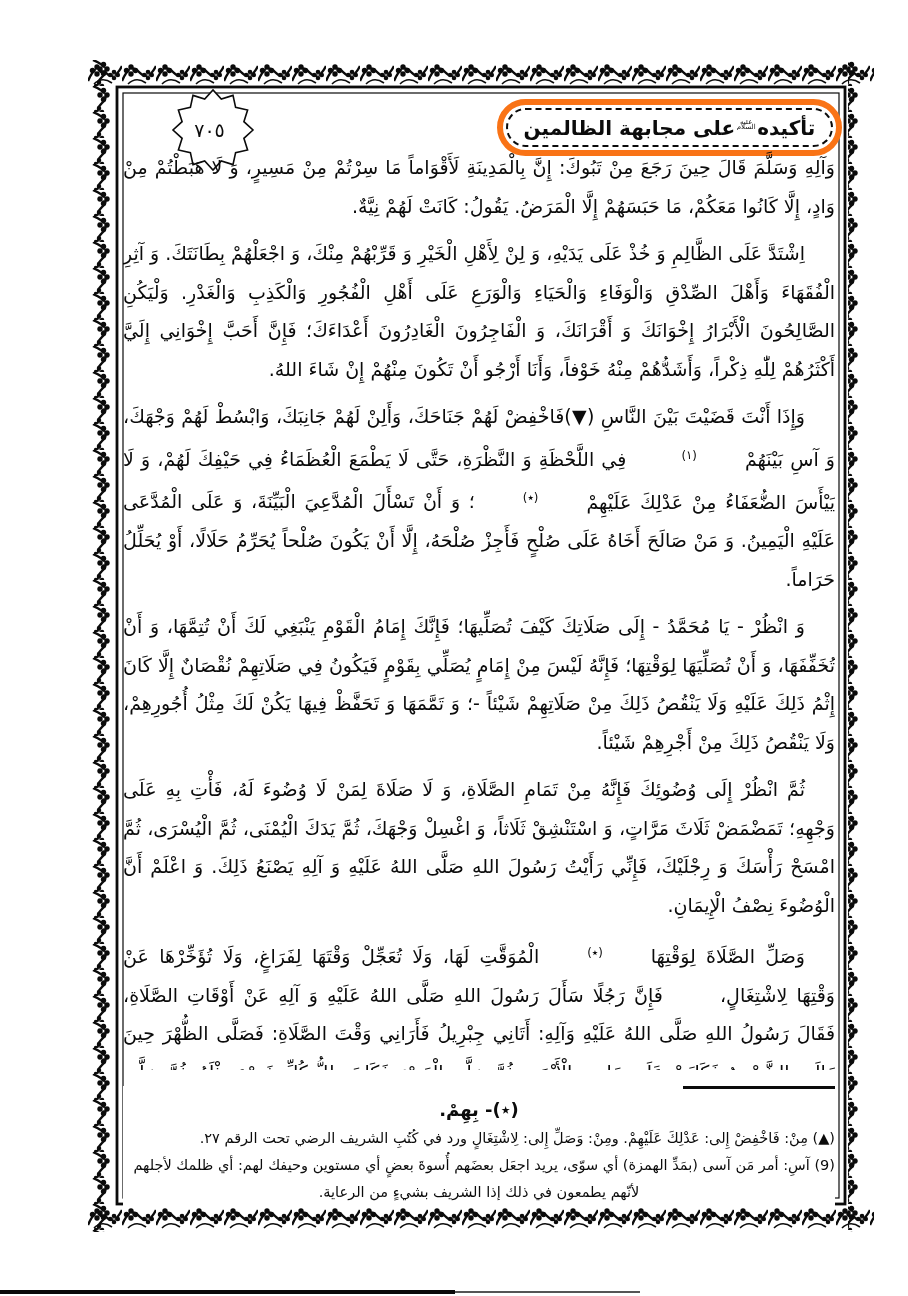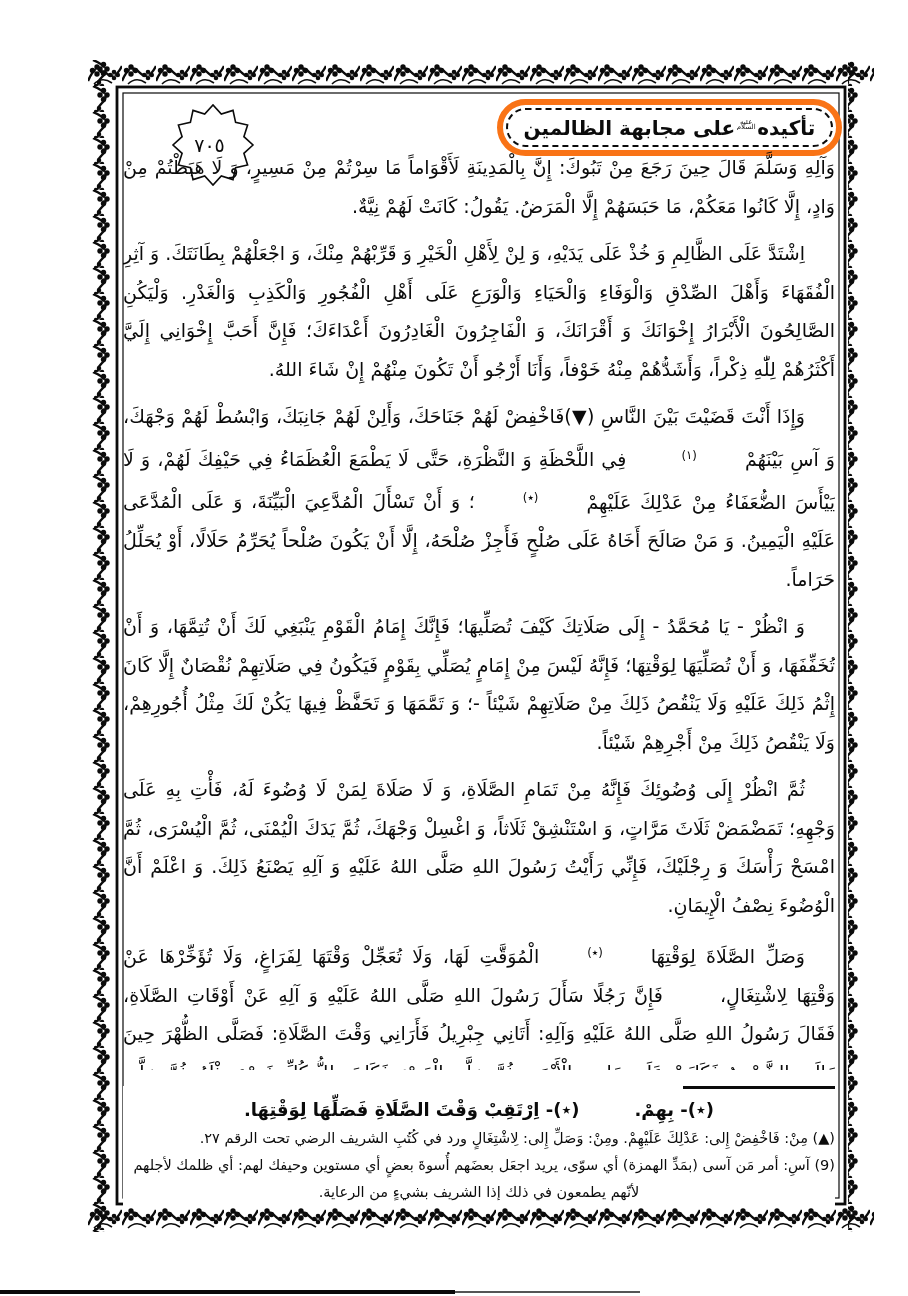--- a/index.html
+++ b/index.html
@@ -1,21 +1,21 @@
 <!DOCTYPE html>
 <html lang="ar"><head>
 <meta charset="utf-8">
 <style>
   html,body{margin:0;padding:0;background:#fff;}
   #page{position:relative;width:908px;height:1296px;background:#fff;overflow:hidden;
         font-family:"DejaVu Sans",sans-serif;color:#0b0b0b;}
   
   #border-svg{position:absolute;left:88px;top:60px;}
   
-  #pagenum-wrap{position:absolute;left:167px;top:99px;width:92px;height:92px;}
+  #pagenum-wrap{position:absolute;left:167px;top:84px;width:92px;height:92px;}
   #pagenum-wrap svg{position:absolute;left:0;top:0;}
   #pagenum{position:absolute;left:0;top:0;width:92px;height:92px;display:flex;
            align-items:center;justify-content:center;font-size:19px;letter-spacing:7px;
            padding-right:7px;box-sizing:border-box;}
   
   #cartouche{position:absolute;left:497px;top:99px;width:345px;height:57px;
              border:6px solid #f97316;border-radius:29px;box-sizing:border-box;background:#fff;}
   #cartouche .inner{position:absolute;left:3px;top:3px;right:3px;bottom:3px;
              border:2px dashed #0b0b0b;border-radius:25px;display:flex;
              align-items:center;justify-content:center;}
@@ -111,21 +111,20 @@
       <div class="para indent"><span>وَإِذَا أَنْتَ قَضَيْتَ بَيْنَ النَّاسِ </span><span>(▼)</span><span>فَاخْفِضْ لَهُمْ جَنَاحَكَ، وَأَلِنْ لَهُمْ جَانِبَكَ، وَابْسُطْ لَهُمْ وَجْهَكَ، </span><span class="bold">وَ آسِ بَيْنَهُمْ</span><span class="bold sup">(١)</span><span class="bold"> فِي اللَّحْظَةِ وَ النَّظْرَةِ، حَتَّى لَا يَطْمَعَ الْعُظَمَاءُ فِي حَيْفِكَ لَهُمْ، وَ لَا يَيْأَسَ الضُّعَفَاءُ مِنْ عَدْلِكَ عَلَيْهِمْ</span><span class="bold sup">(٭)</span><span>؛ وَ أَنْ تَسْأَلَ الْمُدَّعِيَ الْبَيِّنَةَ، وَ عَلَى الْمُدَّعَى عَلَيْهِ الْيَمِينُ. وَ مَنْ صَالَحَ أَخَاهُ عَلَى صُلْحٍ فَأَجِزْ صُلْحَهُ، إِلَّا أَنْ يَكُونَ صُلْحاً يُحَرِّمُ حَلَالًا، أَوْ يُحَلِّلُ حَرَاماً.</span></div>
       <div class="para indent"><span>وَ انْظُرْ - يَا مُحَمَّدُ - إِلَى صَلَاتِكَ كَيْفَ تُصَلِّيهَا؛ فَإِنَّكَ إِمَامُ الْقَوْمِ يَنْبَغِي لَكَ أَنْ تُتِمَّهَا، وَ أَنْ تُخَفِّفَهَا، وَ أَنْ تُصَلِّيَهَا لِوَقْتِهَا؛ فَإِنَّهُ لَيْسَ مِنْ إِمَامٍ يُصَلِّي بِقَوْمٍ فَيَكُونُ فِي صَلَاتِهِمْ نُقْصَانٌ إِلَّا كَانَ إِثْمُ ذَلِكَ عَلَيْهِ وَلَا يَنْقُصُ ذَلِكَ مِنْ صَلَاتِهِمْ شَيْئاً -؛ وَ تَمَّمَهَا وَ تَحَفَّظْ فِيهَا يَكُنْ لَكَ مِثْلُ أُجُورِهِمْ، وَلَا يَنْقُصُ ذَلِكَ مِنْ أَجْرِهِمْ شَيْئاً.</span></div>
       <div class="para indent"><span>ثُمَّ انْظُرْ إِلَى وُضُوئِكَ فَإِنَّهُ مِنْ تَمَامِ الصَّلَاةِ، وَ لَا صَلَاةَ لِمَنْ لَا وُضُوءَ لَهُ، فَأْتِ بِهِ عَلَى وَجْهِهِ؛ تَمَضْمَضْ ثَلَاثَ مَرَّاتٍ، وَ اسْتَنْشِقْ ثَلَاثاً، وَ اغْسِلْ وَجْهَكَ، ثُمَّ يَدَكَ الْيُمْنَى، ثُمَّ الْيُسْرَى، ثُمَّ امْسَحْ رَأْسَكَ وَ رِجْلَيْكَ، فَإِنِّي رَأَيْتُ رَسُولَ اللهِ صَلَّى اللهُ عَلَيْهِ وَ آلِهِ يَصْنَعُ ذَلِكَ. وَ اعْلَمْ أَنَّ الْوُضُوءَ نِصْفُ الْإِيمَانِ.</span></div>
       <div class="para indent"><span class="bold">وَصَلِّ الصَّلَاةَ لِوَقْتِهَا</span><span class="bold sup">(٭)</span><span class="bold">الْمُوَقَّتِ لَهَا، وَلَا تُعَجِّلْ وَقْتَهَا لِفَرَاغٍ، وَلَا تُؤَخِّرْهَا عَنْ وَقْتِهَا لِاشْتِغَالٍ، </span><span>فَإِنَّ رَجُلًا سَأَلَ رَسُولَ اللهِ صَلَّى اللهُ عَلَيْهِ وَ آلِهِ عَنْ أَوْقَاتِ الصَّلَاةِ، فَقَالَ رَسُولُ اللهِ صَلَّى اللهُ عَلَيْهِ وَآلِهِ: أَتَانِي جِبْرِيلُ فَأَرَانِي وَقْتَ الصَّلَاةِ: فَصَلَّى الظُّهْرَ حِينَ زَالَتِ الشَّمْسُ فَكَانَتْ عَلَى حَاجِبِهِ الْأَيْمَنِ. ثُمَّ صَلَّى الْعَصْرَ فَكَانَ ظِلُّ كُلِّ شَيْءٍ مِثْلَهُ. ثُمَّ صَلَّى الْمَغْرِبَ حِينَ غَرُبَتِ الشَّمْسُ. ثُمَّ صَلَّى الْعِشَاءَ حِينَ غَابَ الشَّفَقُ. ثُمَّ صَلَّى الصُّبْحَ فَغَلَّسَ بِهَا وَالنُّجُومُ مُشْتَبِكَةٌ. كَانَ النَّبِيُّ صَلَّى اللهُ عَلَيْهِ وَآلِهِ كَذَا</span></div>
     </div>
 
   <div id="footnotes">
     <div class="fn-sep"></div>
     <div class="fn-line1">
       <span>(٭)- بِهِمْ.</span>
-      <span>(٭)- اِرْتَقِبْ وَقْتَ الصَّلَاةِ فَصَلِّهَا لِوَقْتِهَا.</span>
     </div>
     <div class="fn-small">(▲) مِنْ: فَاخْفِضْ إِلى: عَدْلِكَ عَلَيْهِمْ. ومِنْ: وَصَلِّ إِلى: لِاشْتِغَالٍ ورد في كُتُبِ الشريف الرضي تحت الرقم ٢٧.</div>
     <div class="fn-small">(9) آسِ: أمر مَن آسى (بمَدِّ الهمزة) أي سوّى، يريد اجعَل بعضَهم أُسوةَ بعضٍ أي مستوين وحيفك لهم: أي ظلمك لأجلهم</div>
     <div class="fn-small fn-center">لأنّهم يطمعون في ذلك إذا الشريف بشيءٍ من الرعاية.</div>
   </div>
 
   <div id="scan-bar"></div>
   <div id="scan-bar2"></div>
 </div>
 

